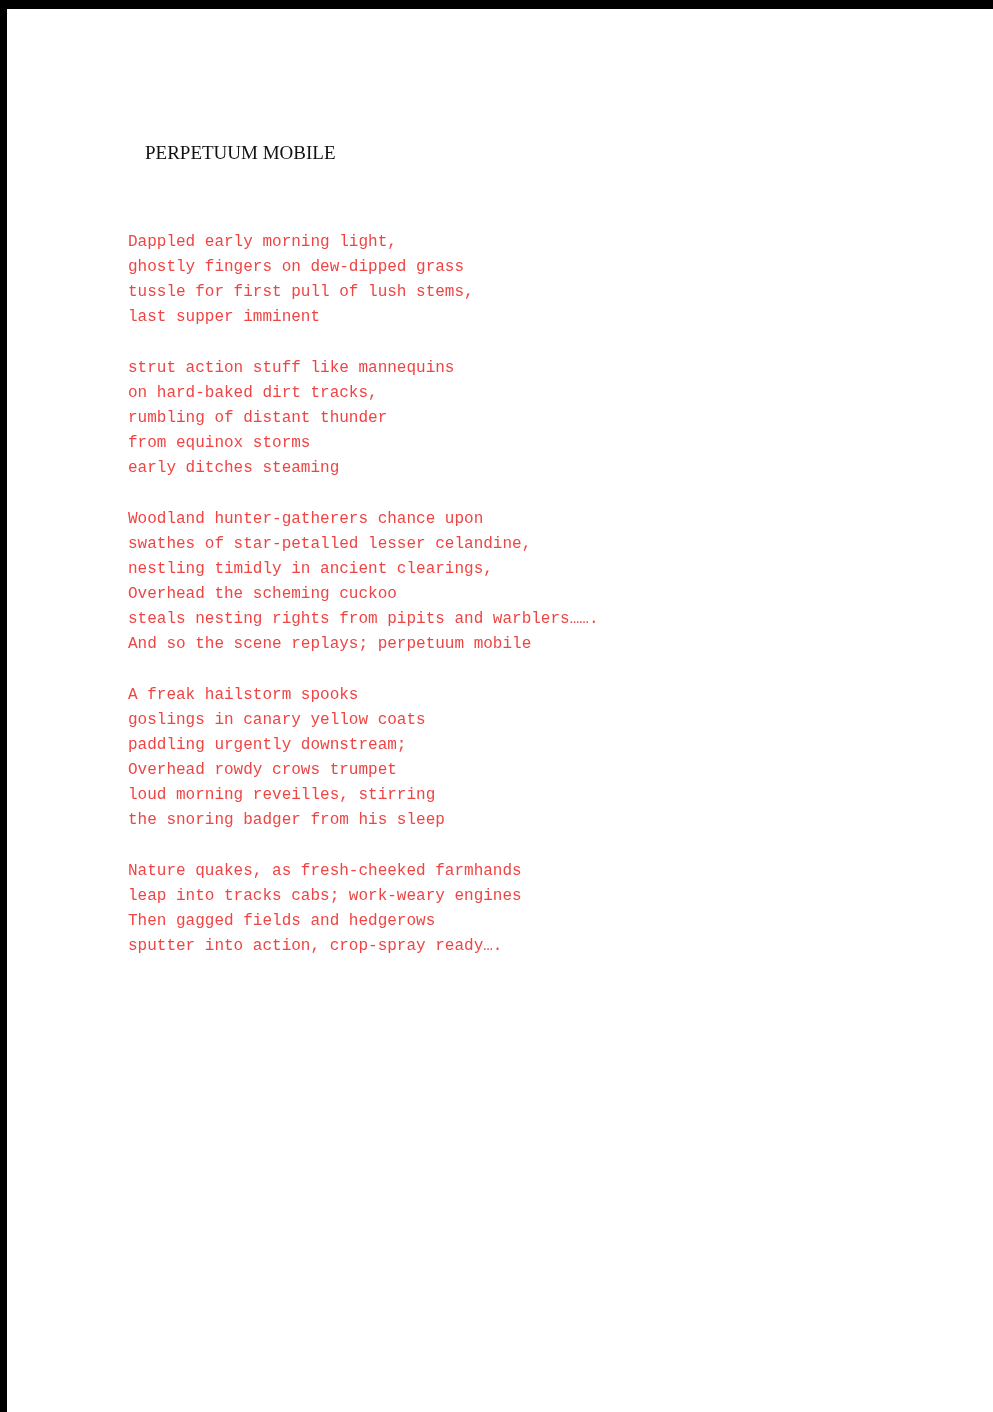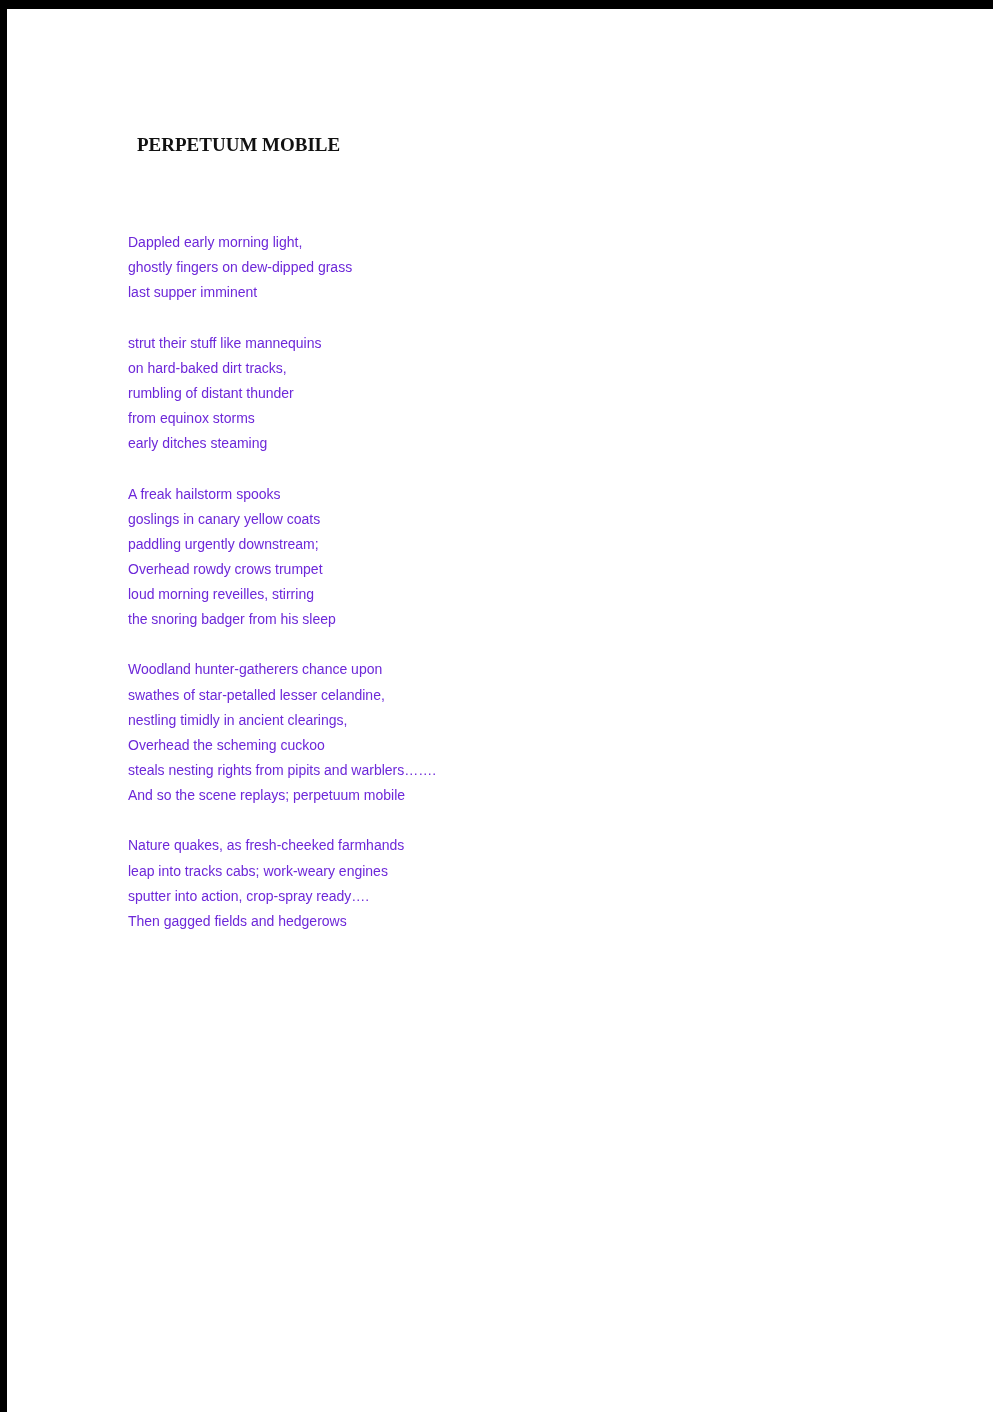--- a/index.html
+++ b/index.html
@@ -18,80 +18,81 @@
       left: 7px;
       top: 9px;
       width: 986px;
       height: 1403px;
       background: #ffffff;
     }
     .title {
       position: absolute;
       left: 126px;
       top: 121px;
-      margin: 4px;
+      margin: 12px;
       font-family: "Liberation Serif", "DejaVu Serif", serif;
       font-size: 19px;
-      font-weight: bold;
+      font-weight: normal;
       color: #111111;
       letter-spacing: 0px;
       white-space: nowrap;
     }
     .poem {
       position: absolute;
       left: 121px;
       top: 221px;
-      font-family: Liberation Sans, sans-serif;
-      font-size: 14px;
+      font-family: Liberation Mono, monospace;
+      font-size: 16px;
       line-height: 25.1px;
-      color: #6d28d9;
+      color: #ef4444;
     }
     .stanza {
       margin: 0 0 25.4px 0;
     }
     .line {
       display: block;
       white-space: nowrap;
     }
   </style>
 </head>
 <body>
 
 <div class="page">
   <h1 class="title">PERPETUUM MOBILE</h1>
 
   <div class="poem">
     <div class="stanza">
       <span class="line">Dappled early morning light,</span>
       <span class="line">ghostly fingers on dew-dipped grass</span>
+      <span class="line">tussle for first pull of lush stems,</span>
       <span class="line">last supper imminent</span>
     </div>
     <div class="stanza">
-      <span class="line">strut their stuff like mannequins</span>
+      <span class="line">strut action stuff like mannequins</span>
       <span class="line">on hard-baked dirt tracks,</span>
       <span class="line">rumbling of distant thunder</span>
       <span class="line">from equinox storms</span>
       <span class="line">early ditches steaming</span>
+    </div>
+    <div class="stanza">
+      <span class="line">Woodland hunter-gatherers chance upon</span>
+      <span class="line">swathes of star-petalled lesser celandine,</span>
+      <span class="line">nestling timidly in ancient clearings,</span>
+      <span class="line">Overhead the scheming cuckoo</span>
+      <span class="line">steals nesting rights from pipits and warblers…….</span>
+      <span class="line">And so the scene replays; perpetuum mobile</span>
     </div>
     <div class="stanza">
       <span class="line">A freak hailstorm spooks</span>
       <span class="line">goslings in canary yellow coats</span>
       <span class="line">paddling urgently downstream;</span>
       <span class="line">Overhead rowdy crows trumpet</span>
       <span class="line">loud morning reveilles, stirring</span>
       <span class="line">the snoring badger from his sleep</span>
     </div>
     <div class="stanza">
-      <span class="line">Woodland hunter-gatherers chance upon</span>
-      <span class="line">swathes of star-petalled lesser celandine,</span>
-      <span class="line">nestling timidly in ancient clearings,</span>
-      <span class="line">Overhead the scheming cuckoo</span>
-      <span class="line">steals nesting rights from pipits and warblers…….</span>
-      <span class="line">And so the scene replays; perpetuum mobile</span>
-    </div>
-    <div class="stanza">
       <span class="line">Nature quakes, as fresh-cheeked farmhands</span>
       <span class="line">leap into tracks cabs; work-weary engines</span>
+      <span class="line">Then gagged fields and hedgerows</span>
       <span class="line">sputter into action, crop-spray ready….</span>
-      <span class="line">Then gagged fields and hedgerows</span>
     </div>
   </div>
 </div>
 
 </body></html>

